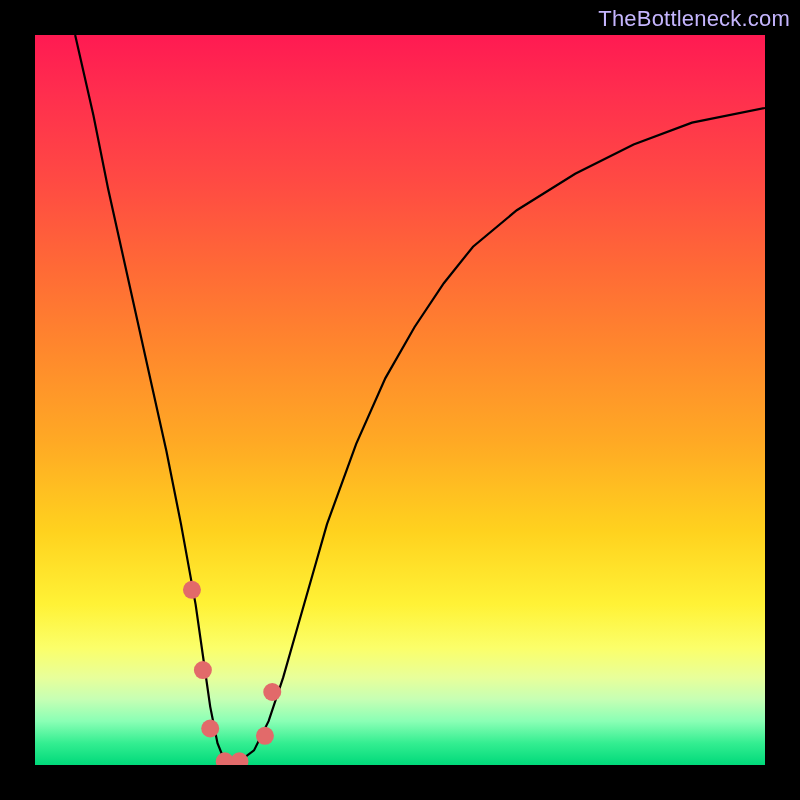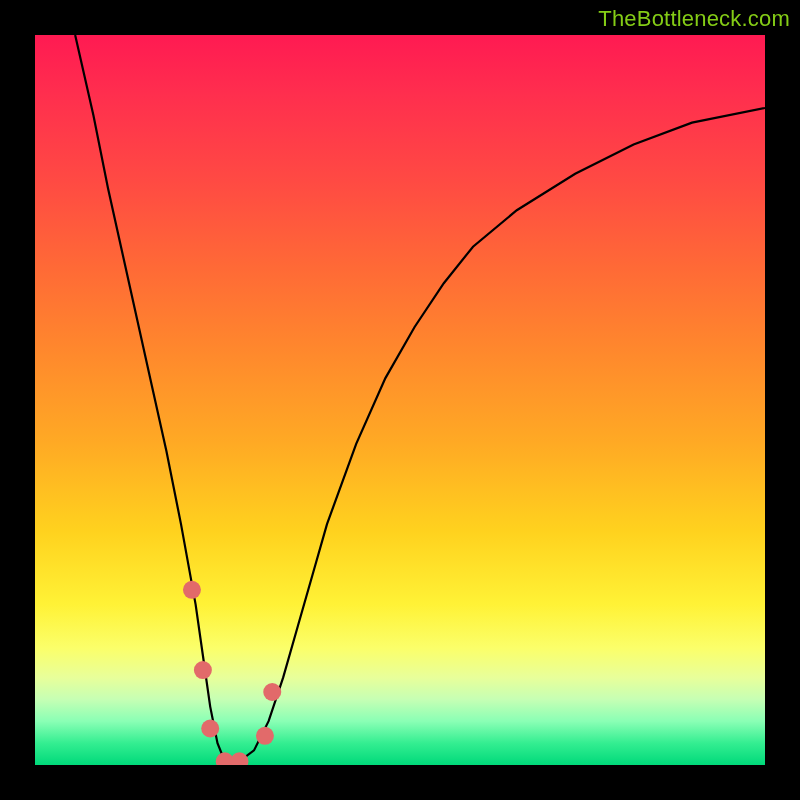--- a/index.html
+++ b/index.html
@@ -38,21 +38,21 @@
     position: absolute;
     left: 0;
     top: 0;
     width: 730px;
     height: 730px;
   }
   .watermark {
     position: absolute;
     top: 6px;
     right: 10px;
-    color: #84cc16;
+    color: #c4b5fd;
     font-size: 22px;
     font-weight: 500;
     letter-spacing: 0.2px;
   }
 </style>
 </head>
 <body>
 
 <div class="watermark">TheBottleneck.com</div>
 

